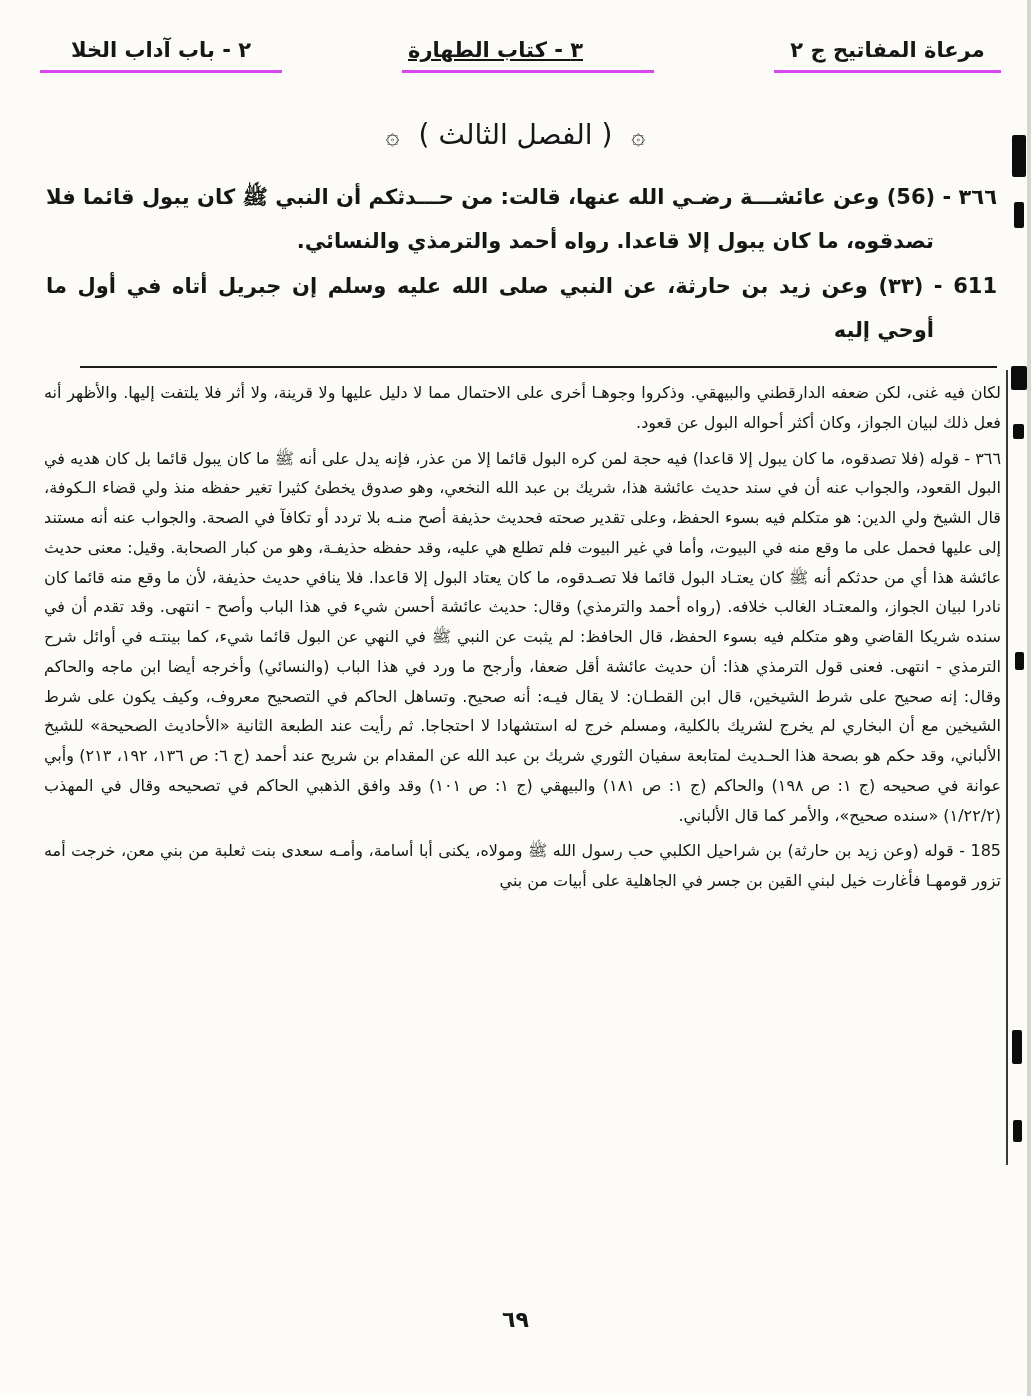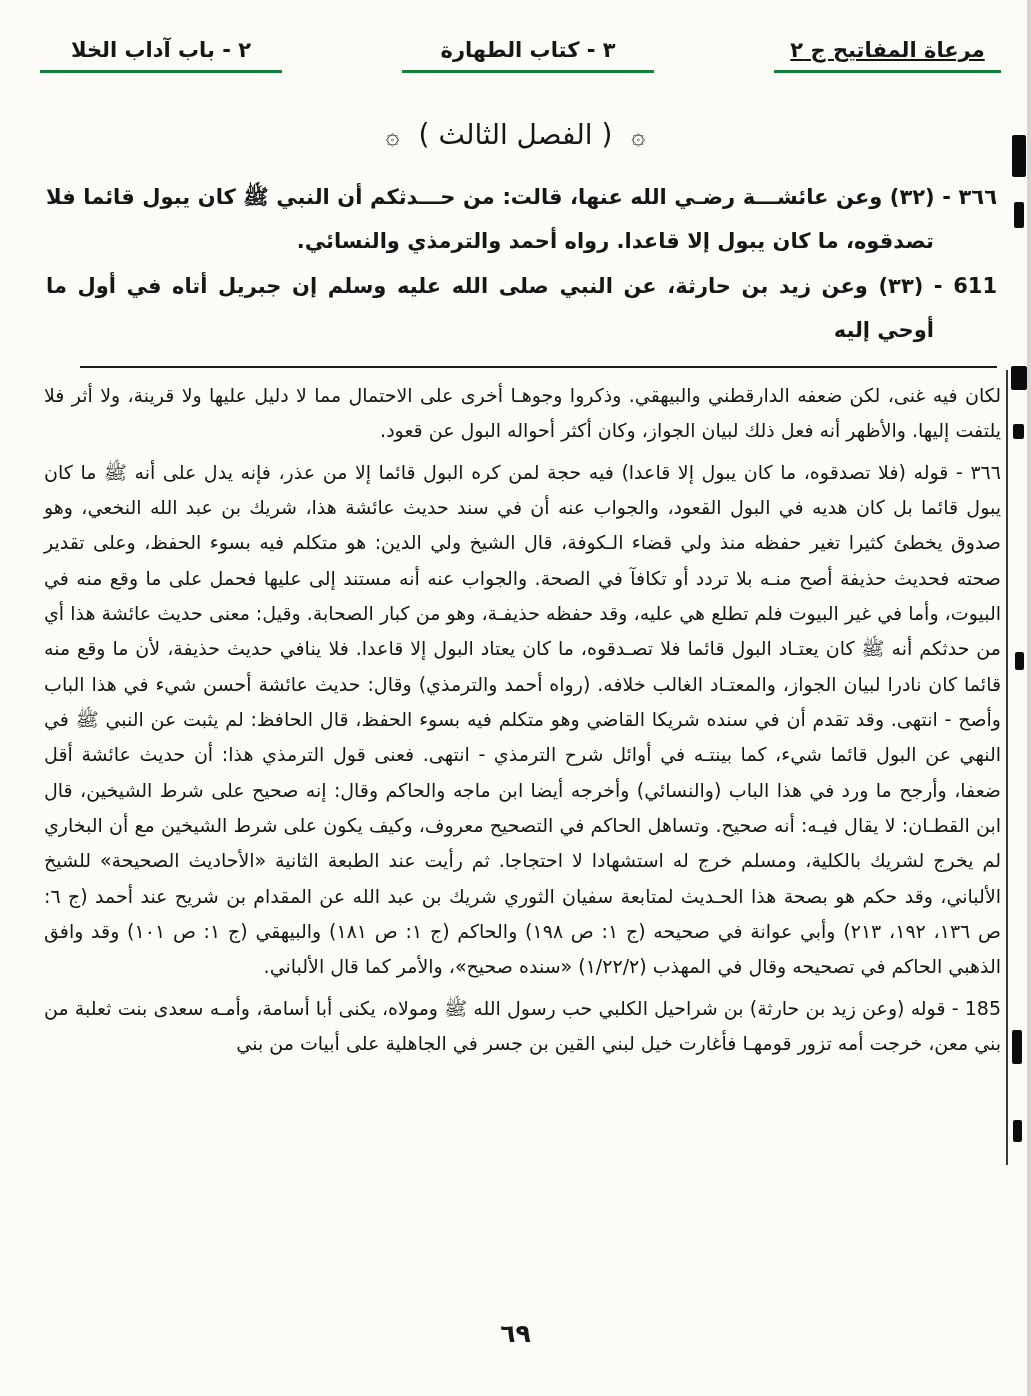--- a/index.html
+++ b/index.html
@@ -17,25 +17,25 @@
     direction: rtl;
   }
   
   .header {
     position: absolute; top: 38px; right: 30px; left: 40px;
     display: flex; justify-content: space-between; align-items: flex-end;
     font-size: 21px; font-weight: 700;
   }
   .header .h-item {
     padding: 0 6px 8px 6px;
-    border-bottom: 3px solid #15803d;
+    border-bottom: 3px solid #d946ef;
     white-space: nowrap;
   }
-  .header .h-right { min-width: 215px; text-align: center; text-decoration: underline; }
-  .header .h-center { min-width: 240px; text-align: center; }
+  .header .h-right { min-width: 215px; text-align: center; }
+  .header .h-center { min-width: 240px; text-align: left; text-decoration: underline; }
   .header .h-left { min-width: 230px; text-align: center; }
   
   .section-heading {
     position: absolute; top: 118px; right: 0; left: 0;
     text-align: center;
     font-size: 28px; font-weight: 400;
     letter-spacing: 1px;
   }
   .section-heading .ornament { font-size: 24px; margin: 0 10px; }
   
@@ -47,30 +47,30 @@
   }
   .matn p { margin: 0 0 2px 0; padding-right: 3em; text-indent: -3em; }
   
   .divider {
     position: absolute; top: 366px; right: 34px; left: 80px;
     border-top: 2px solid #1c1c1c;
   }
   
   .commentary {
     position: absolute; top: 378px; right: 30px; left: 44px;
-    font-size: 19px; font-weight: 500;
+    font-size: 16px; font-weight: 500;
     line-height: 1.86;
     text-align: justify;
   }
   .commentary p { margin: 0 0 6px 0; }
   
   .footer {
-    position: absolute; bottom: 48px; right: 0; left: 0;
+    position: absolute; bottom: 64px; right: 0; left: 0;
     text-align: center;
-    font-size: 25px; font-weight: 700;
+    font-size: 22px; font-weight: 700;
   }
   
   .artifact { position: absolute; background: #0c0c0c; border-radius: 2px; }
   .a1 { right: 5px;  top: 135px;  width: 14px; height: 42px; }
   .a2 { right: 7px;  top: 202px;  width: 10px; height: 26px; }
   .a3 { right: 4px;  top: 366px;  width: 16px; height: 24px; }
   .a4 { right: 7px;  top: 424px;  width: 11px; height: 15px; }
   .a5 { right: 7px;  top: 652px;  width: 9px;  height: 18px; }
   .a6 { right: 9px;  top: 1030px; width: 10px; height: 34px; }
   .a7 { right: 9px;  top: 1120px; width: 9px;  height: 22px; }
@@ -94,21 +94,21 @@
     <span class="h-item h-left">٢ - باب آداب الخلا</span>
   </div>
 
   <div class="section-heading">
     <span class="ornament">۞</span>
     <span>( الفصل الثالث )</span>
     <span class="ornament">۞</span>
   </div>
 
   <div class="matn">
-    <p>٣٦٦ - (٣٢) وعن عائشـــة رضـي الله عنها، قالت: من حـــدثكم أن النبي ﷺ كان يبول قائما فلا تصدقوه، ما كان يبول إلا قاعدا. رواه أحمد والترمذي والنسائي.</p>
+    <p>٣٦٦ - (56) وعن عائشـــة رضـي الله عنها، قالت: من حـــدثكم أن النبي ﷺ كان يبول قائما فلا تصدقوه، ما كان يبول إلا قاعدا. رواه أحمد والترمذي والنسائي.</p>
     <p>611 - (٣٣) وعن زيد بن حارثة، عن النبي صلى الله عليه وسلم إن جبريل أتاه في أول ما أوحي إليه</p>
   </div>
 
   <div class="divider"></div>
 
   <div class="commentary">
     <p>لكان فيه غنى، لكن ضعفه الدارقطني والبيهقي. وذكروا وجوهـا أخرى على الاحتمال مما لا دليل عليها ولا قرينة، ولا أثر فلا يلتفت إليها. والأظهر أنه فعل ذلك لبيان الجواز، وكان أكثر أحواله البول عن قعود.</p>
     <p>٣٦٦ - قوله (فلا تصدقوه، ما كان يبول إلا قاعدا) فيه حجة لمن كره البول قائما إلا من عذر، فإنه يدل على أنه ﷺ ما كان يبول قائما بل كان هديه في البول القعود، والجواب عنه أن في سند حديث عائشة هذا، شريك بن عبد الله النخعي، وهو صدوق يخطئ كثيرا تغير حفظه منذ ولي قضاء الـكوفة، قال الشيخ ولي الدين: هو متكلم فيه بسوء الحفظ، وعلى تقدير صحته فحديث حذيفة أصح منـه بلا تردد أو تكافآ في الصحة. والجواب عنه أنه مستند إلى عليها فحمل على ما وقع منه في البيوت، وأما في غير البيوت فلم تطلع هي عليه، وقد حفظه حذيفـة، وهو من كبار الصحابة. وقيل: معنى حديث عائشة هذا أي من حدثكم أنه ﷺ كان يعتـاد البول قائما فلا تصـدقوه، ما كان يعتاد البول إلا قاعدا. فلا ينافي حديث حذيفة، لأن ما وقع منه قائما كان نادرا لبيان الجواز، والمعتـاد الغالب خلافه. (رواه أحمد والترمذي) وقال: حديث عائشة أحسن شيء في هذا الباب وأصح - انتهى. وقد تقدم أن في سنده شريكا القاضي وهو متكلم فيه بسوء الحفظ، قال الحافظ: لم يثبت عن النبي ﷺ في النهي عن البول قائما شيء، كما بينتـه في أوائل شرح الترمذي - انتهى. فعنى قول الترمذي هذا: أن حديث عائشة أقل ضعفا، وأرجح ما ورد في هذا الباب (والنسائي) وأخرجه أيضا ابن ماجه والحاكم وقال: إنه صحيح على شرط الشيخين، قال ابن القطـان: لا يقال فيـه: أنه صحيح. وتساهل الحاكم في التصحيح معروف، وكيف يكون على شرط الشيخين مع أن البخاري لم يخرج لشريك بالكلية، ومسلم خرج له استشهادا لا احتجاجا. ثم رأيت عند الطبعة الثانية «الأحاديث الصحيحة» للشيخ الألباني، وقد حكم هو بصحة هذا الحـديث لمتابعة سفيان الثوري شريك بن عبد الله عن المقدام بن شريح عند أحمد (ج ٦: ص ١٣٦، ١٩٢، ٢١٣) وأبي عوانة في صحيحه (ج ١: ص ١٩٨) والحاكم (ج ١: ص ١٨١) والبيهقي (ج ١: ص ١٠١) وقد وافق الذهبي الحاكم في تصحيحه وقال في المهذب (١/٢٢/٢) «سنده صحيح»، والأمر كما قال الألباني.</p>
     <p>185 - قوله (وعن زيد بن حارثة) بن شراحيل الكلبي حب رسول الله ﷺ ومولاه، يكنى أبا أسامة، وأمـه سعدى بنت ثعلبة من بني معن، خرجت أمه تزور قومهـا فأغارت خيل لبني القين بن جسر في الجاهلية على أبيات من بني</p>
   </div>

